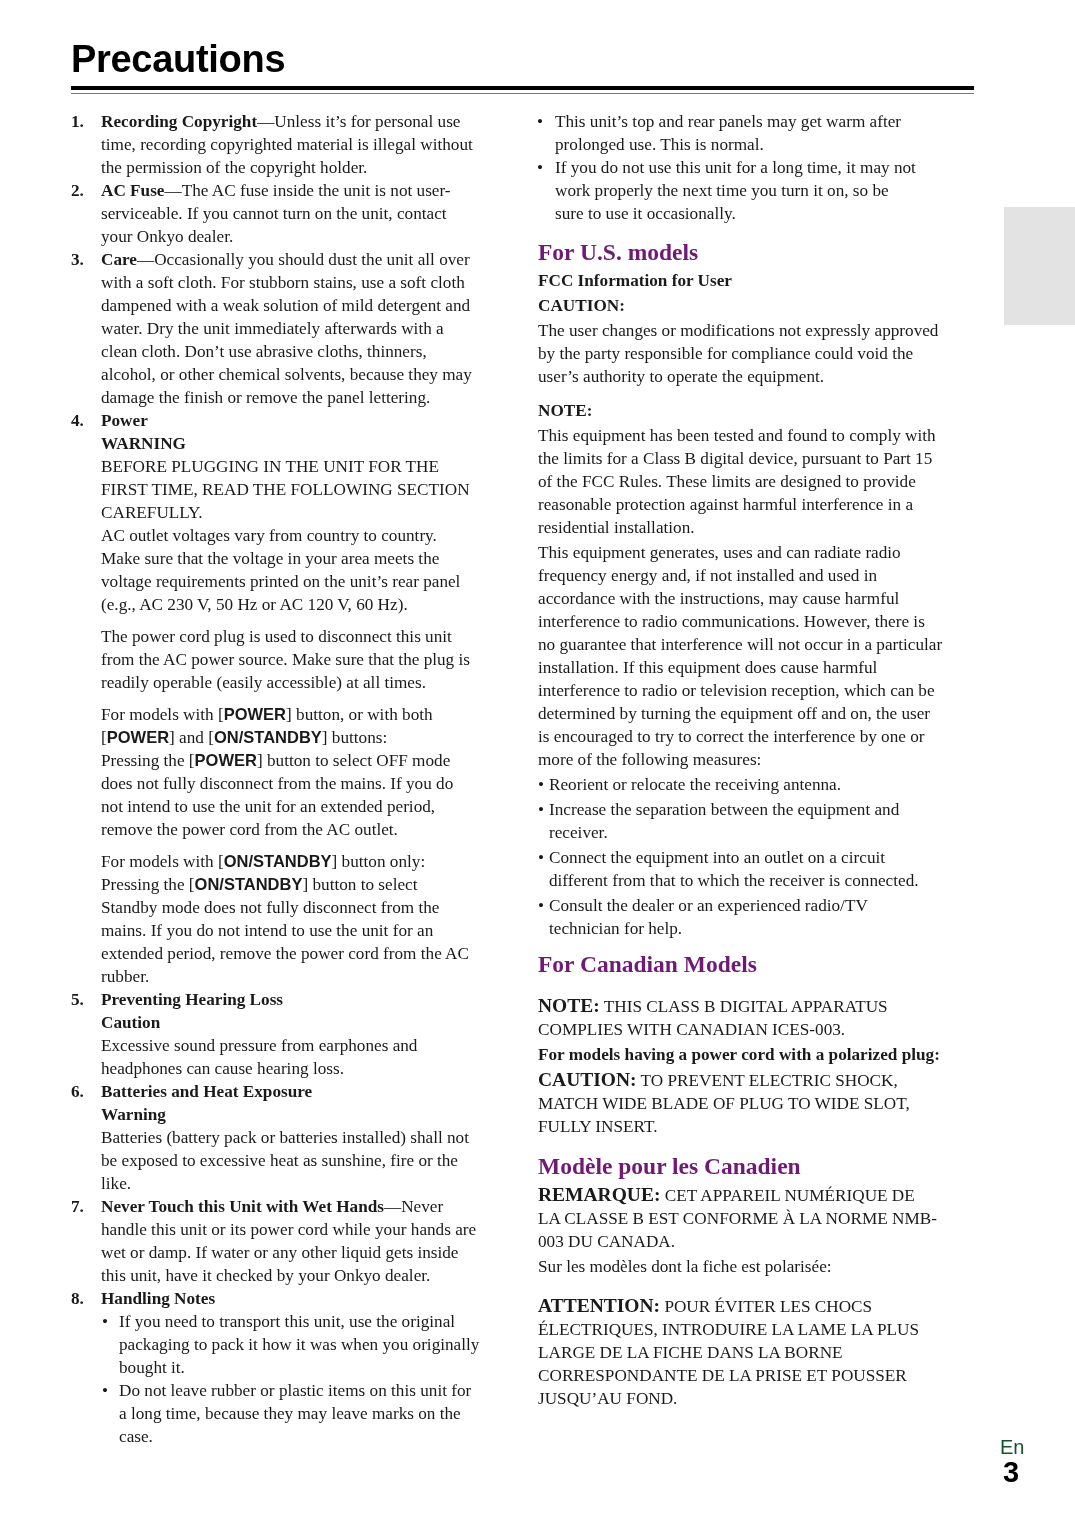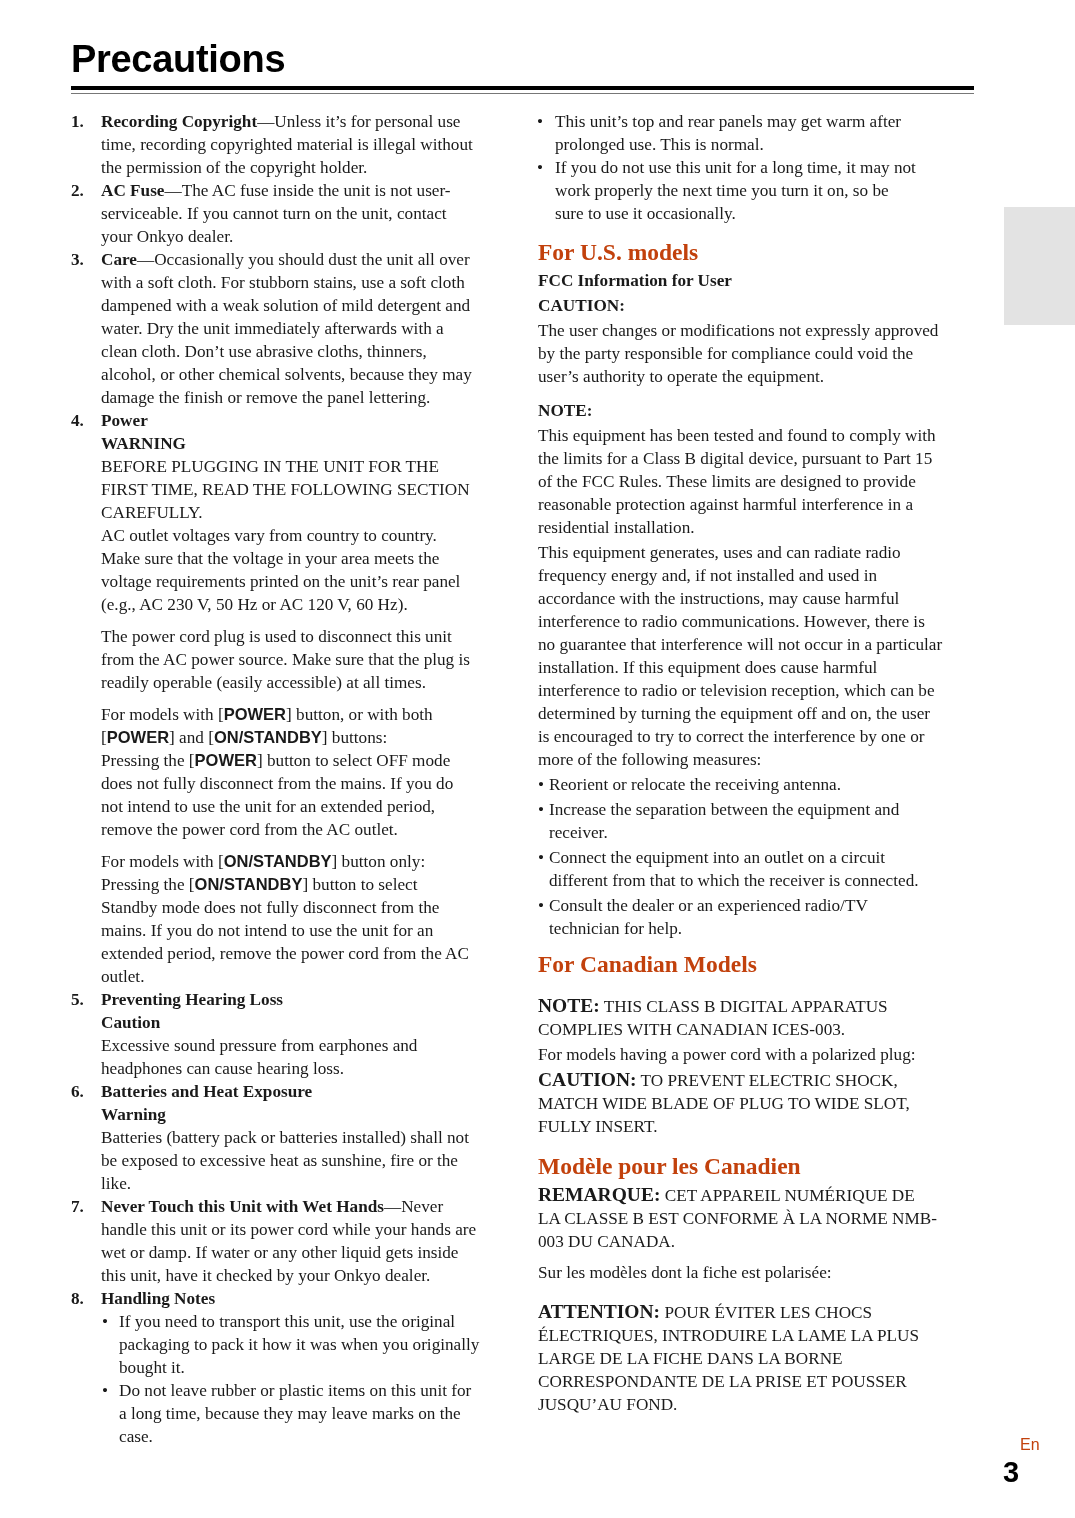--- a/index.html
+++ b/index.html
@@ -25,27 +25,27 @@
   .sans-b { font-family: "Liberation Sans", sans-serif; font-weight: bold; font-size: 16.5px; }
   .gap { margin-top: 9px; }
   .bullets { margin: 0; padding: 0; list-style: none; }
   .bullets li { position: relative; padding-left: 18px; }
   .bullets li .dot { position: absolute; left: 1px; top: 0; }
   .bullets-r li { padding-left: 47px; }
   .bullets-r li .dot { left: 29px; }
   .bullets-fcc li { padding-left: 11px; margin-bottom: 2px; }
   .bullets-fcc li .dot { left: 0; }
 
-  .h2 { font-weight: bold; font-size: 23.5px; line-height: 28px; color: #c2410c; }
+  .h2 { font-weight: bold; font-size: 23.5px; line-height: 28px; color: #701a75; }
   .h3 { font-weight: bold; font-size: 17.2px; line-height: 23px; }
   .lab { font-weight: bold; font-size: 19.5px; }
   .caps { font-size: 17.2px; }
 
   .side-tab { position: absolute; left: 1004px; top: 207px; width: 71px; height: 118px; background: #e3e3e3; }
-  .lang { position: absolute; left: 1000px; top: 1436px; font-family: "Liberation Sans", sans-serif; font-size: 16px; color: #c2410c; margin-left: 20px; }
+  .lang { position: absolute; left: 1000px; top: 1436px; font-family: "Liberation Sans", sans-serif; font-size: 20px; color: #14532d; }
   .pagenum { position: absolute; left: 1003px; top: 1456px; font-family: "Liberation Sans", sans-serif; font-weight: bold; font-size: 29px; color: #000; }
 </style>
 </head>
 <body>
 
 <div class="title">Precautions</div>
 <div class="rule-thick"></div>
 <div class="rule-thin"></div>
 
 <div class="col col-left">
@@ -101,21 +101,21 @@
       <span>not intend to use the unit for an extended period,</span><br>
       <span>remove the power cord from the AC outlet.</span>
     </div>
 
     <div class="gap">
       <span>For models with [</span><span class="sans-b">ON/STANDBY</span><span>] button only:</span><br>
       <span>Pressing the [</span><span class="sans-b">ON/STANDBY</span><span>] button to select</span><br>
       <span>Standby mode does not fully disconnect from the</span><br>
       <span>mains. If you do not intend to use the unit for an</span><br>
       <span>extended period, remove the power cord from the AC</span><br>
-      <span>outlet.</span>
+      <span>rubber.</span>
     </div>
   </div>
 
   <div class="item">
     <span class="num">5.</span>
     <span class="b">Preventing Hearing Loss</span><br>
     <span class="b">Caution</span><br>
     <span>Excessive sound pressure from earphones and</span><br>
     <span>headphones can cause hearing loss.</span>
   </div>
@@ -224,36 +224,36 @@
       </li>
     </ul>
   </div>
 
   <div style="margin-top:10px;">
     <div class="h2">For Canadian Models</div>
     <div class="caps" style="margin-top:16px;">
       <span class="lab">NOTE:</span><span> THIS CLASS B DIGITAL APPARATUS</span><br>
       <span>COMPLIES WITH CANADIAN ICES-003.</span>
     </div>
-    <div style="margin-top:2px;">For models having a power cord with a polarized plug:</div>
+    <div style="margin-top:2px;font-weight:bold;">For models having a power cord with a polarized plug:</div>
     <div class="caps" style="margin-top:2px;">
       <span class="lab">CAUTION:</span><span> TO PREVENT ELECTRIC SHOCK,</span><br>
       <span>MATCH WIDE BLADE OF PLUG TO WIDE SLOT,</span><br>
       <span>FULLY INSERT.</span>
     </div>
   </div>
 
   <div style="margin-top:14px;">
     <div class="h2">Modèle pour les Canadien</div>
     <div class="caps" style="margin-top:3px;">
       <span class="lab">REMARQUE:</span><span> CET APPAREIL NUMÉRIQUE DE</span><br>
       <span>LA CLASSE B EST CONFORME À LA NORME NMB-</span><br>
       <span>003 DU CANADA.</span>
     </div>
-    <div style="margin-top:8px;">Sur les modèles dont la fiche est polarisée:</div>
+    <div style="margin-top:2px;">Sur les modèles dont la fiche est polarisée:</div>
     <div class="caps" style="margin-top:16px;">
       <span class="lab">ATTENTION:</span><span> POUR ÉVITER LES CHOCS</span><br>
       <span>ÉLECTRIQUES, INTRODUIRE LA LAME LA PLUS</span><br>
       <span>LARGE DE LA FICHE DANS LA BORNE</span><br>
       <span>CORRESPONDANTE DE LA PRISE ET POUSSER</span><br>
       <span>JUSQU’AU FOND.</span>
     </div>
   </div>
 </div>
 

